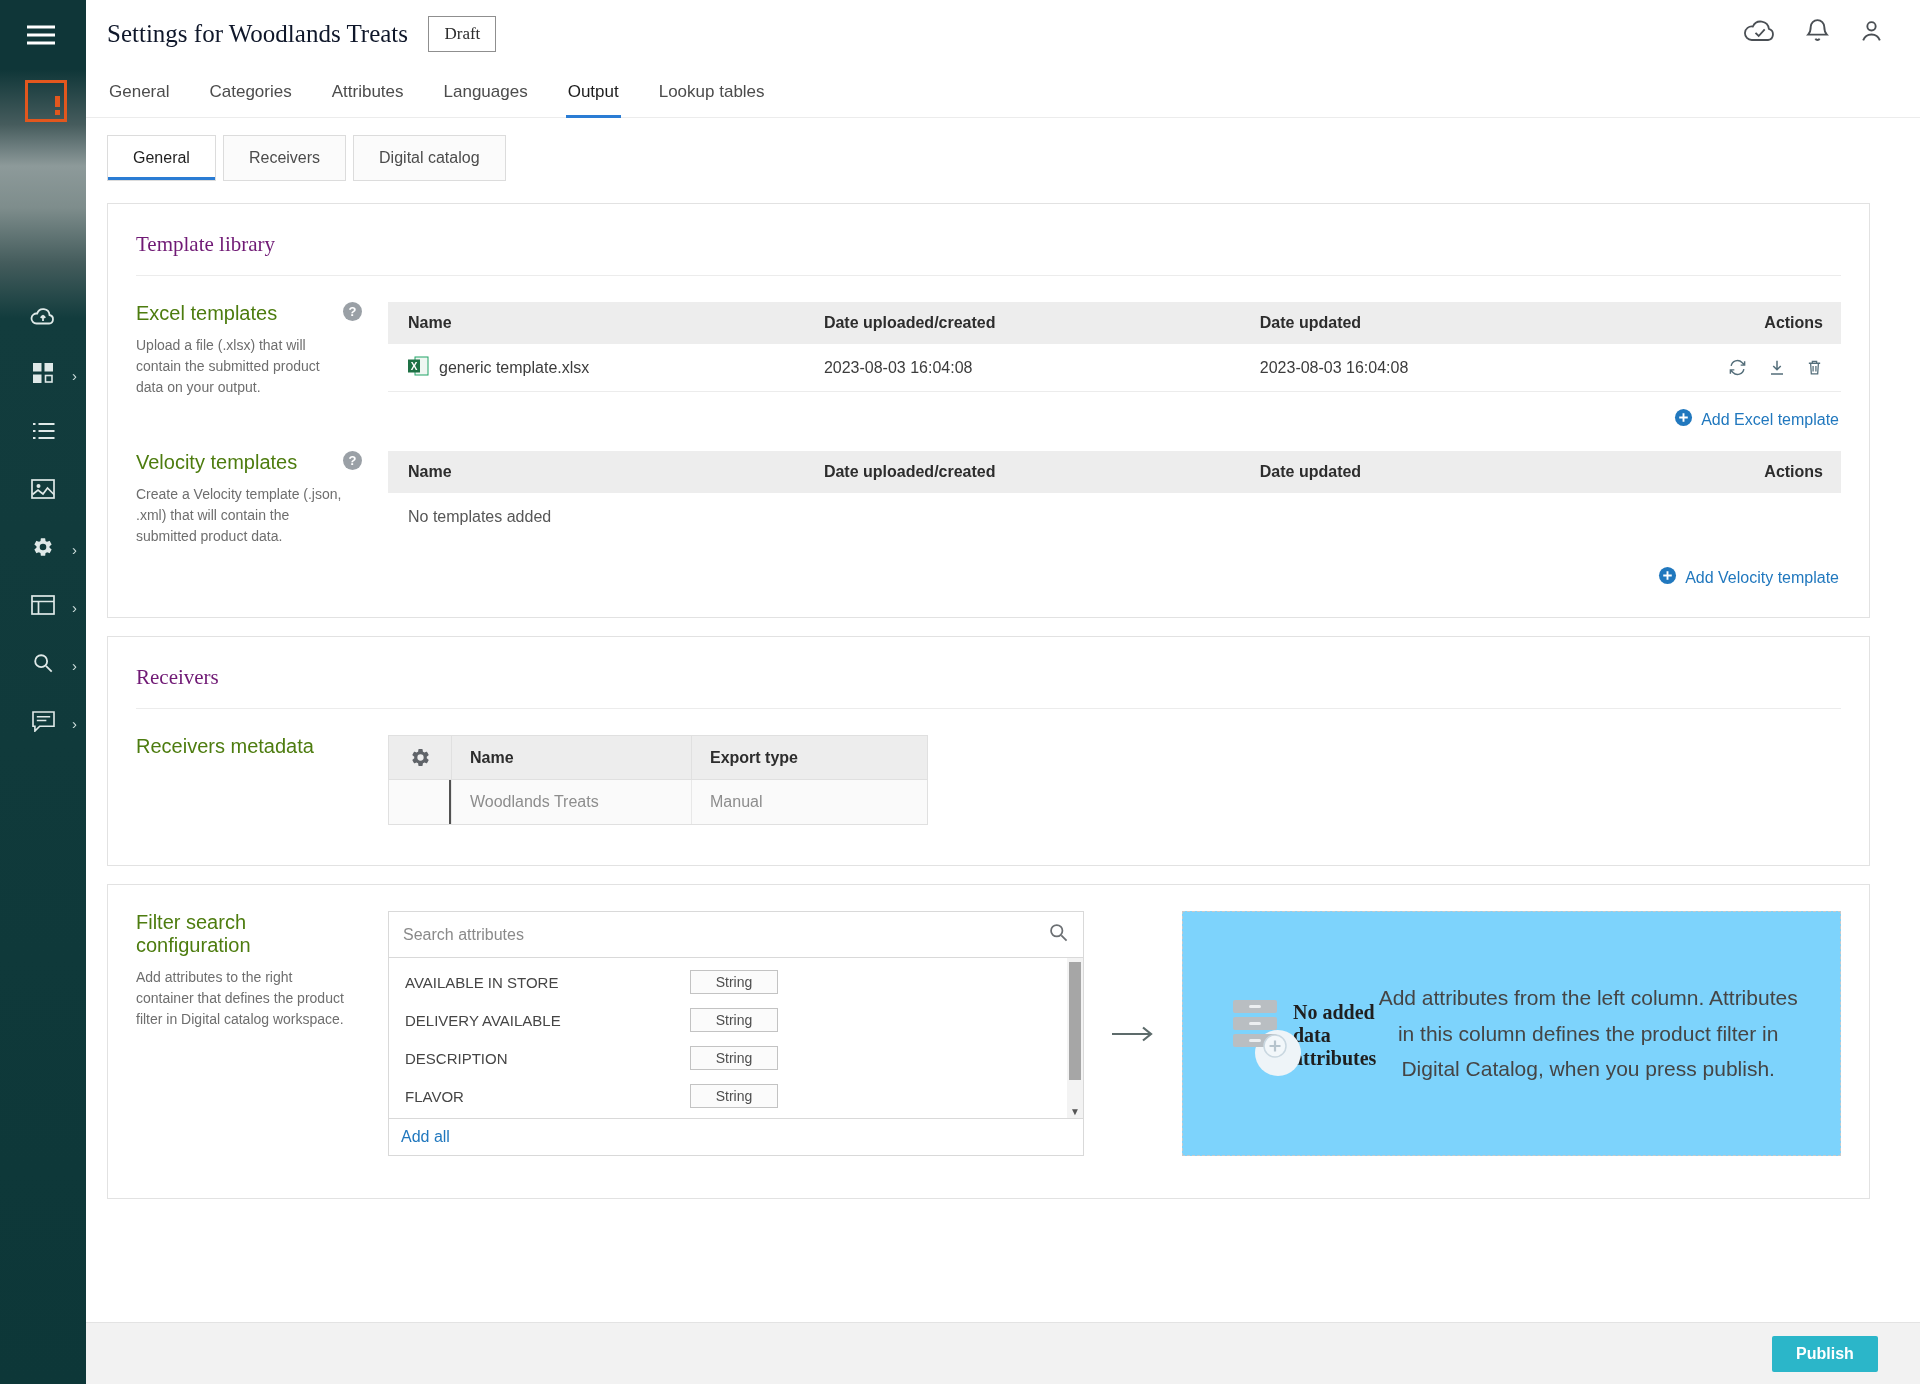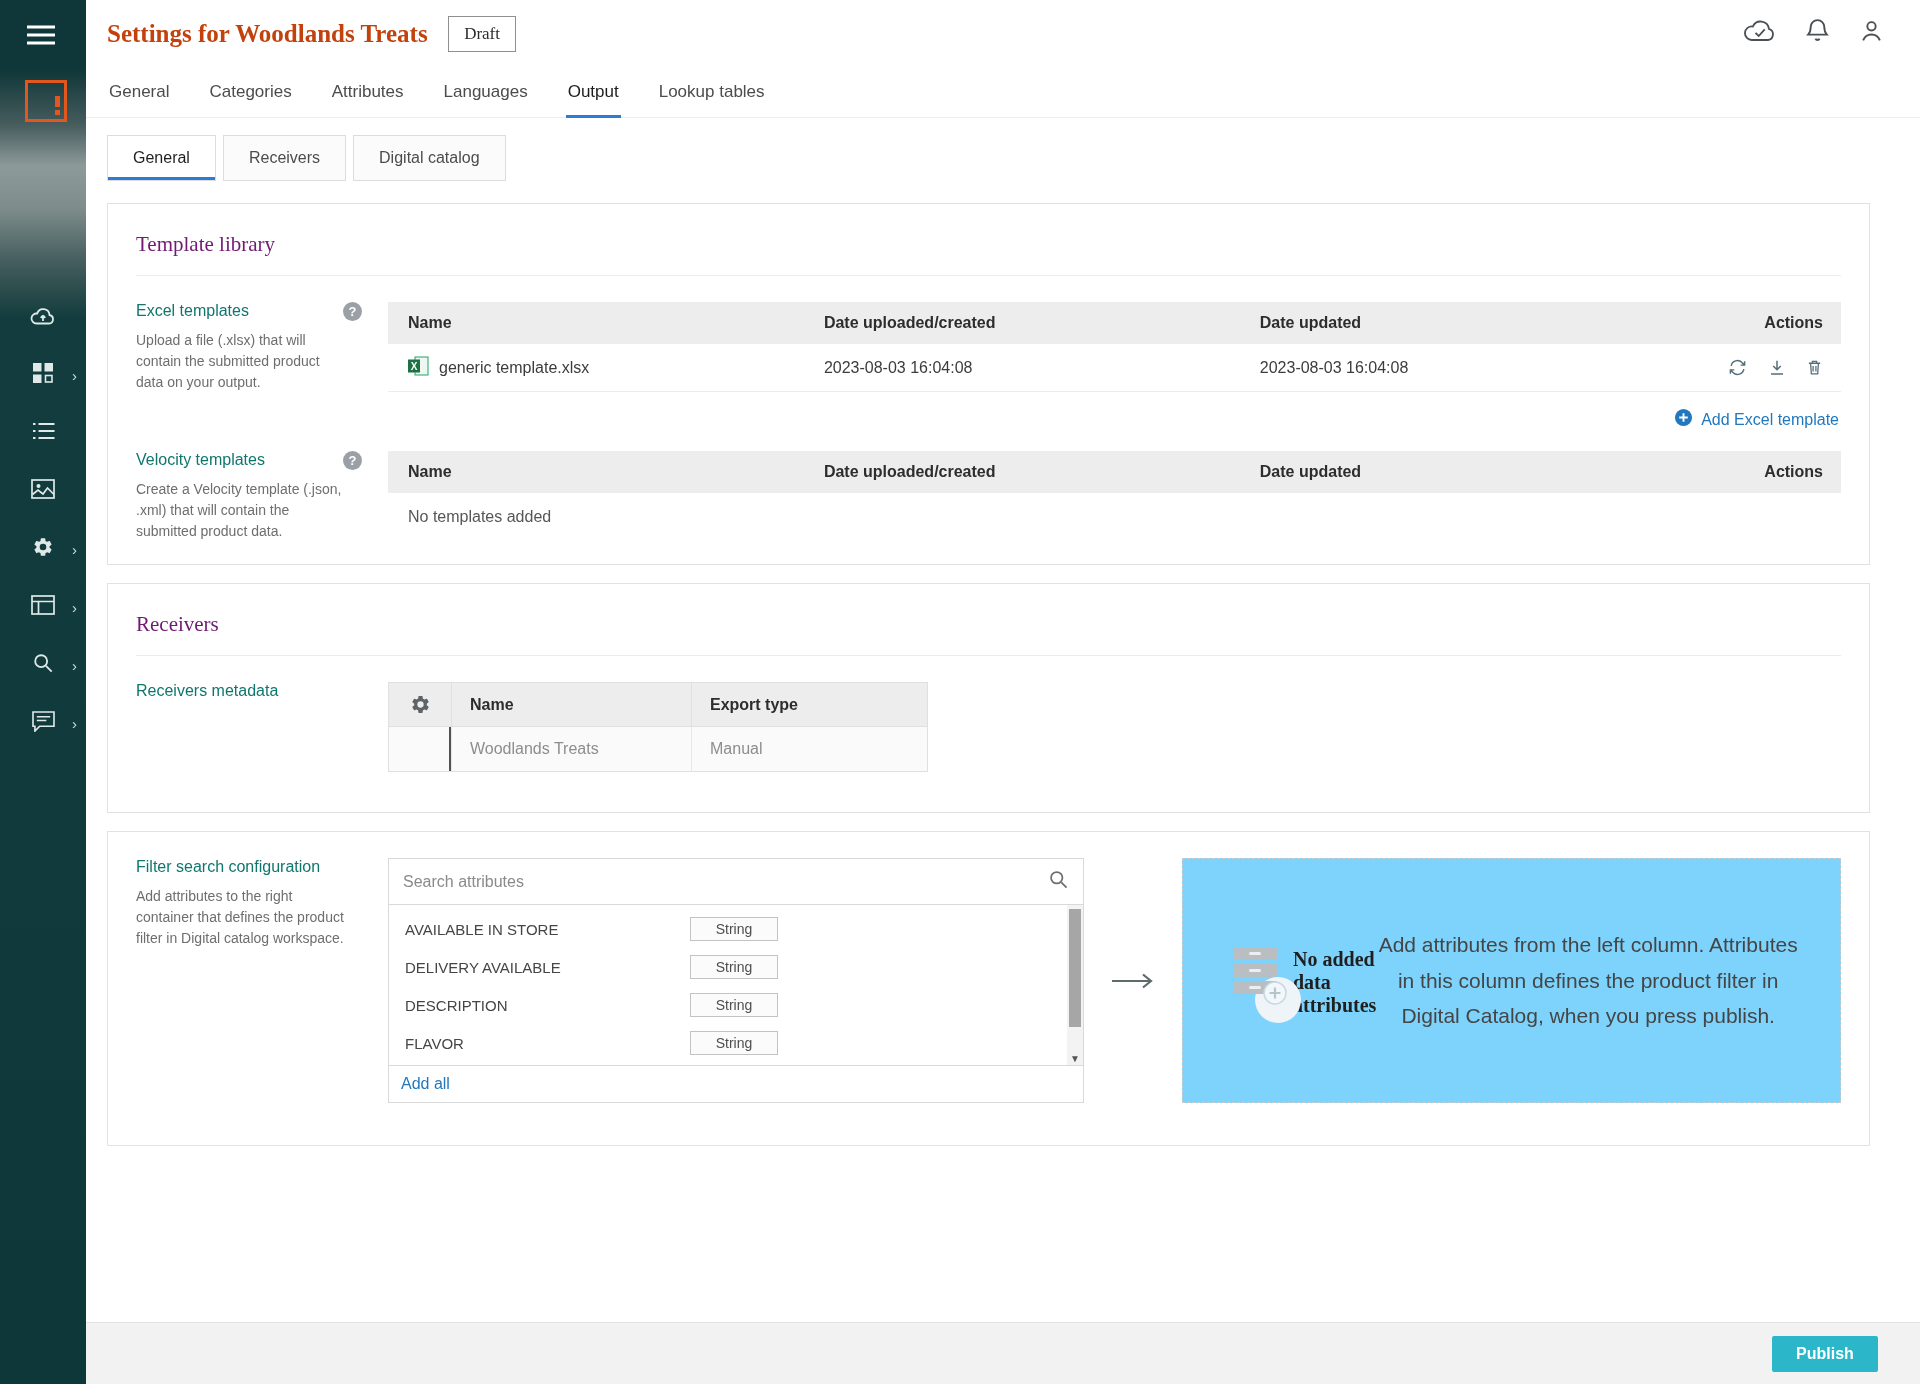--- a/index.html
+++ b/index.html
@@ -13,42 +13,42 @@
   .logo{position:absolute;top:80px;left:25px;width:42px;height:42px;border:3px solid #e2571e}
   .logo-bar{position:absolute;right:4px;bottom:12px;width:5px;height:11px;background:#e2571e}
   .logo-dot{position:absolute;right:4px;bottom:4px;width:5px;height:5px;background:#e2571e}
   .side-nav{position:absolute;top:288px;left:0;width:100%}
   .side-item{height:58px;display:flex;align-items:center;justify-content:center;position:relative;cursor:pointer}
   .side-item .chev{position:absolute;right:9px;top:50%;transform:translateY(-50%);color:#cfdfdd;font-size:15px;line-height:1}
 
   
   .main{margin-left:86px;height:100%;position:relative;background:#fff}
   .header{position:relative;height:66px;padding:16px 40px 0 21px}
-  .page-title{display:inline-block;font-family:"Liberation Serif",serif;font-weight:700;font-size:25px;color:#c2410c;vertical-align:middle}
+  .page-title{display:inline-block;font-family:"Liberation Serif",serif;font-weight:400;font-size:25px;color:#0f172a;vertical-align:middle}
   .badge{display:inline-block;margin-left:16px;padding:7px 15px;border:1px solid #8f8f8f;font-family:"Liberation Serif",serif;font-size:17px;color:#2d2d2d;vertical-align:middle}
   .header-icons{position:absolute;right:36px;top:18px;display:flex;gap:30px;align-items:center}
   .hicon{cursor:pointer;display:flex}
 
   .tabs{display:flex;gap:36px;align-items:stretch;padding-left:21px;height:52px;border-bottom:1px solid #ececec}
   .tab{display:flex;align-items:center;font-size:17px;color:#4c4c4c;cursor:pointer;position:relative;padding:0 2px}
   .tab.active{color:#1d1d1d}
   .tab.active::after{content:"";position:absolute;left:0;right:0;bottom:-1px;height:3px;background:#2a7cd4}
 
   .subtabs{display:flex;padding-left:21px;margin-top:17px}
   .subtab{padding:13px 25px;border:1px solid #dcdcdc;background:#fbfbfb;font-size:16px;color:#4c4c4c;cursor:pointer;margin-right:7px;position:relative}
   .subtab.active{background:#fff;color:#1f1f1f}
   .subtab.active::after{content:"";position:absolute;left:0;right:0;bottom:0;height:3px;background:#2a7cd4}
 
   .content{padding:22px 50px 0 21px}
   .panel{border:1px solid #e2e2e2;background:#fff;margin-bottom:18px;padding:0 28px 22px}
   .panel h2{font-family:"Liberation Serif",serif;font-weight:400;font-size:21px;color:#701a75;padding:28px 0 18px;border-bottom:1px solid #ececec}
 
   .section{display:flex;padding-top:26px}
   .section-left{width:252px;flex-shrink:0;padding-right:36px;position:relative}
-  .section-label{font-size:16px;color:#0f766e;margin-bottom:10px}
+  .section-label{font-size:20px;color:#4d7c0f;margin-bottom:10px}
   .help{position:absolute;right:26px;top:0;width:19px;height:19px;border-radius:50%;background:#9aa0a6;color:#fff;font-size:13px;font-weight:bold;display:flex;align-items:center;justify-content:center;cursor:pointer}
   .section-desc{font-size:14px;color:#6e6e6e;line-height:1.5;max-width:212px}
 
   .tbl{flex:1}
   .tbl-head{display:flex;background:#ededed;height:42px;align-items:center;font-size:16px;color:#2d2d2d;font-weight:bold}
   .tbl-row{display:flex;height:48px;align-items:center;font-size:16px;color:#3c3c3c;border-bottom:1px solid #ececec}
   .c-name{flex:0 0 30%;padding-left:20px;display:flex;align-items:center;gap:10px}
   .c-date{flex:0 0 30%}
   .c-actions{flex:1;display:flex;justify-content:flex-end;padding-right:18px;gap:20px}
   .c-actions.head-cell{font-weight:bold;color:#2d2d2d}
@@ -294,20 +294,29 @@
           <div class="section-desc">Create a Velocity template (.json, .xml) that will contain the submitted product data.</div>
         </div>
         <div class="tbl">
           <div class="tbl-head">
             <div class="c-name">Name</div>
             <div class="c-date">Date uploaded/created</div>
             <div class="c-date">Date updated</div>
             <div class="c-actions head-cell">Actions</div>
           </div>
           <div class="empty-row">No templates added</div>
+          <div class="add-link" style="padding-top:34px">
+            <span>
+              <svg width="19" height="19" viewBox="0 0 20 20">
+                  <circle cx="10" cy="10" r="9" fill="#2178be"></circle>
+                  <path d="M10 5.5v9M5.5 10h9" stroke="#fff" stroke-width="2"></path>
+                </svg>
+            </span>
+            <span>Add Velocity template</span>
+          </div>
         </div>
       </div>
     </section>
 
     <section class="panel">
       <h2>Receivers</h2>
       <div class="section" style="padding-bottom:18px">
         <div class="section-left">
           <div class="section-label">Receivers metadata</div>
         </div>

